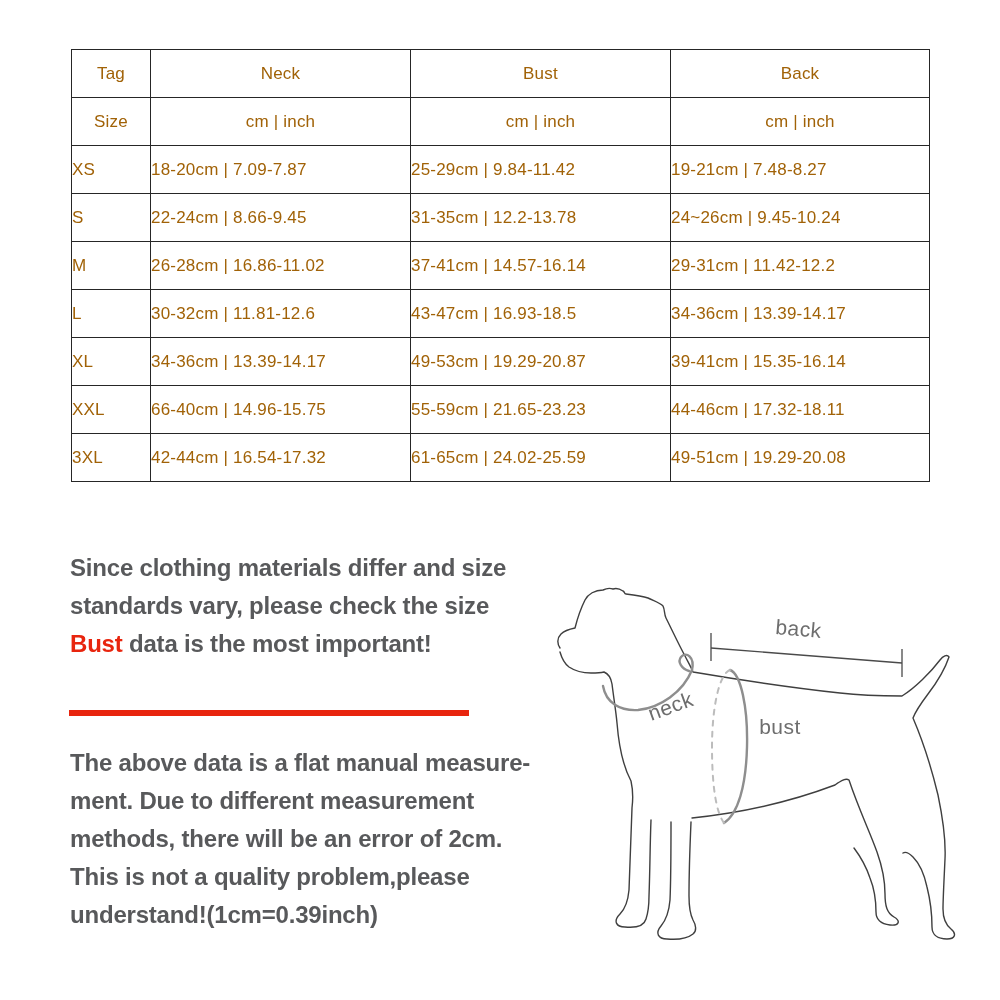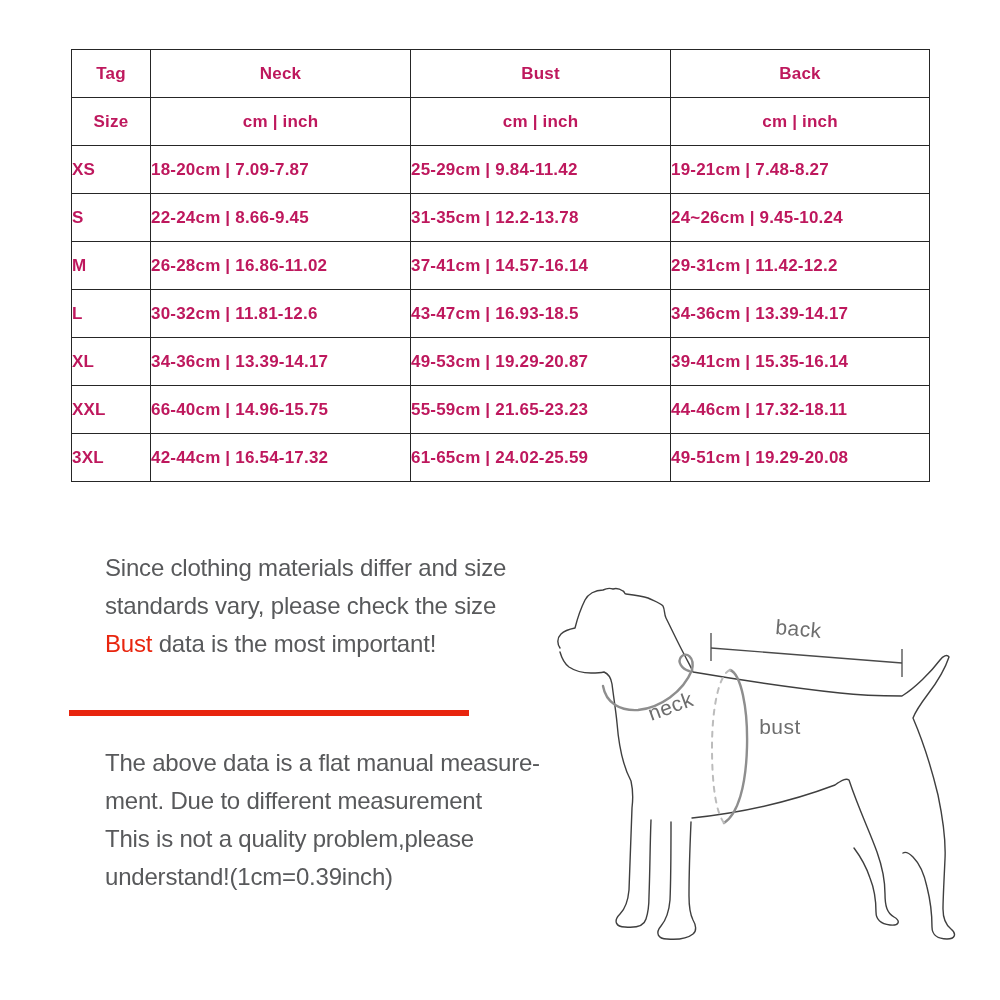--- a/index.html
+++ b/index.html
@@ -11,29 +11,29 @@
 
   
   table.size-table {
     position: absolute; left: 71px; top: 49px;
     width: 858px; border-collapse: collapse; table-layout: fixed;
   }
   .size-table th, .size-table td {
     border: 1px solid #262626;
     height: 48px; padding: 0;
     vertical-align: middle;
-    font-weight: bold; font-size: 17px; color: #be185d;
+    font-weight: normal; font-size: 17px; color: #a16207;
     letter-spacing: 0.2px; white-space: nowrap;
   }
 
   
   .note {
     position: absolute; left: 70px;
-    font-size: 24px; font-weight: normal; color: #58595b;
-    line-height: 38px; letter-spacing: -0.2px; white-space: nowrap; margin-left: 35px;
+    font-size: 24px; font-weight: bold; color: #58595b;
+    line-height: 38px; letter-spacing: -0.2px; white-space: nowrap;
   }
   .note-warning   { top: 549px; }
   .note-disclaimer{ top: 744px; }
   .red-text { color: #e8250e; }
   .red-rule {
     position: absolute; left: 69px; top: 710px;
     width: 400px; height: 6px; background: #e8250e;
   }
 
   
@@ -129,20 +129,21 @@
       <div class="note-line">Since clothing materials differ and size</div>
       <div class="note-line">standards vary, please check the size</div>
     </div>
   <div class="note-line"><span class="red-text">Bust</span><span> data is the most important!</span></div>
 </div>
 <div class="red-rule"></div>
 
 <div class="note note-disclaimer">
     <div class="note-line">The above data is a flat manual measure-</div>
     <div class="note-line">ment. Due to different measurement</div>
+    <div class="note-line">methods, there will be an error of 2cm.</div>
     <div class="note-line">This is not a quality problem,please</div>
     <div class="note-line">understand!(1cm=0.39inch)</div>
   </div>
 
 <div class="dog-wrap">
   <svg width="440" height="410" viewBox="0 0 440 410" xmlns="http://www.w3.org/2000/svg">
 
     <path class="dog-line" d="M 20,88 C 17,84 17,78 21,74 C 25,70 30,69 35,68 C 37,60 41,48 45,40
          C 48,34 55,30 63,30 C 67,28 70,28 73,29 C 76,28 80,29 83,31 C 85,32 84,34 86,34
          C 94,35 102,36 108,38 C 114,41 120,43 123,46 C 125,50 124,54 126,58

